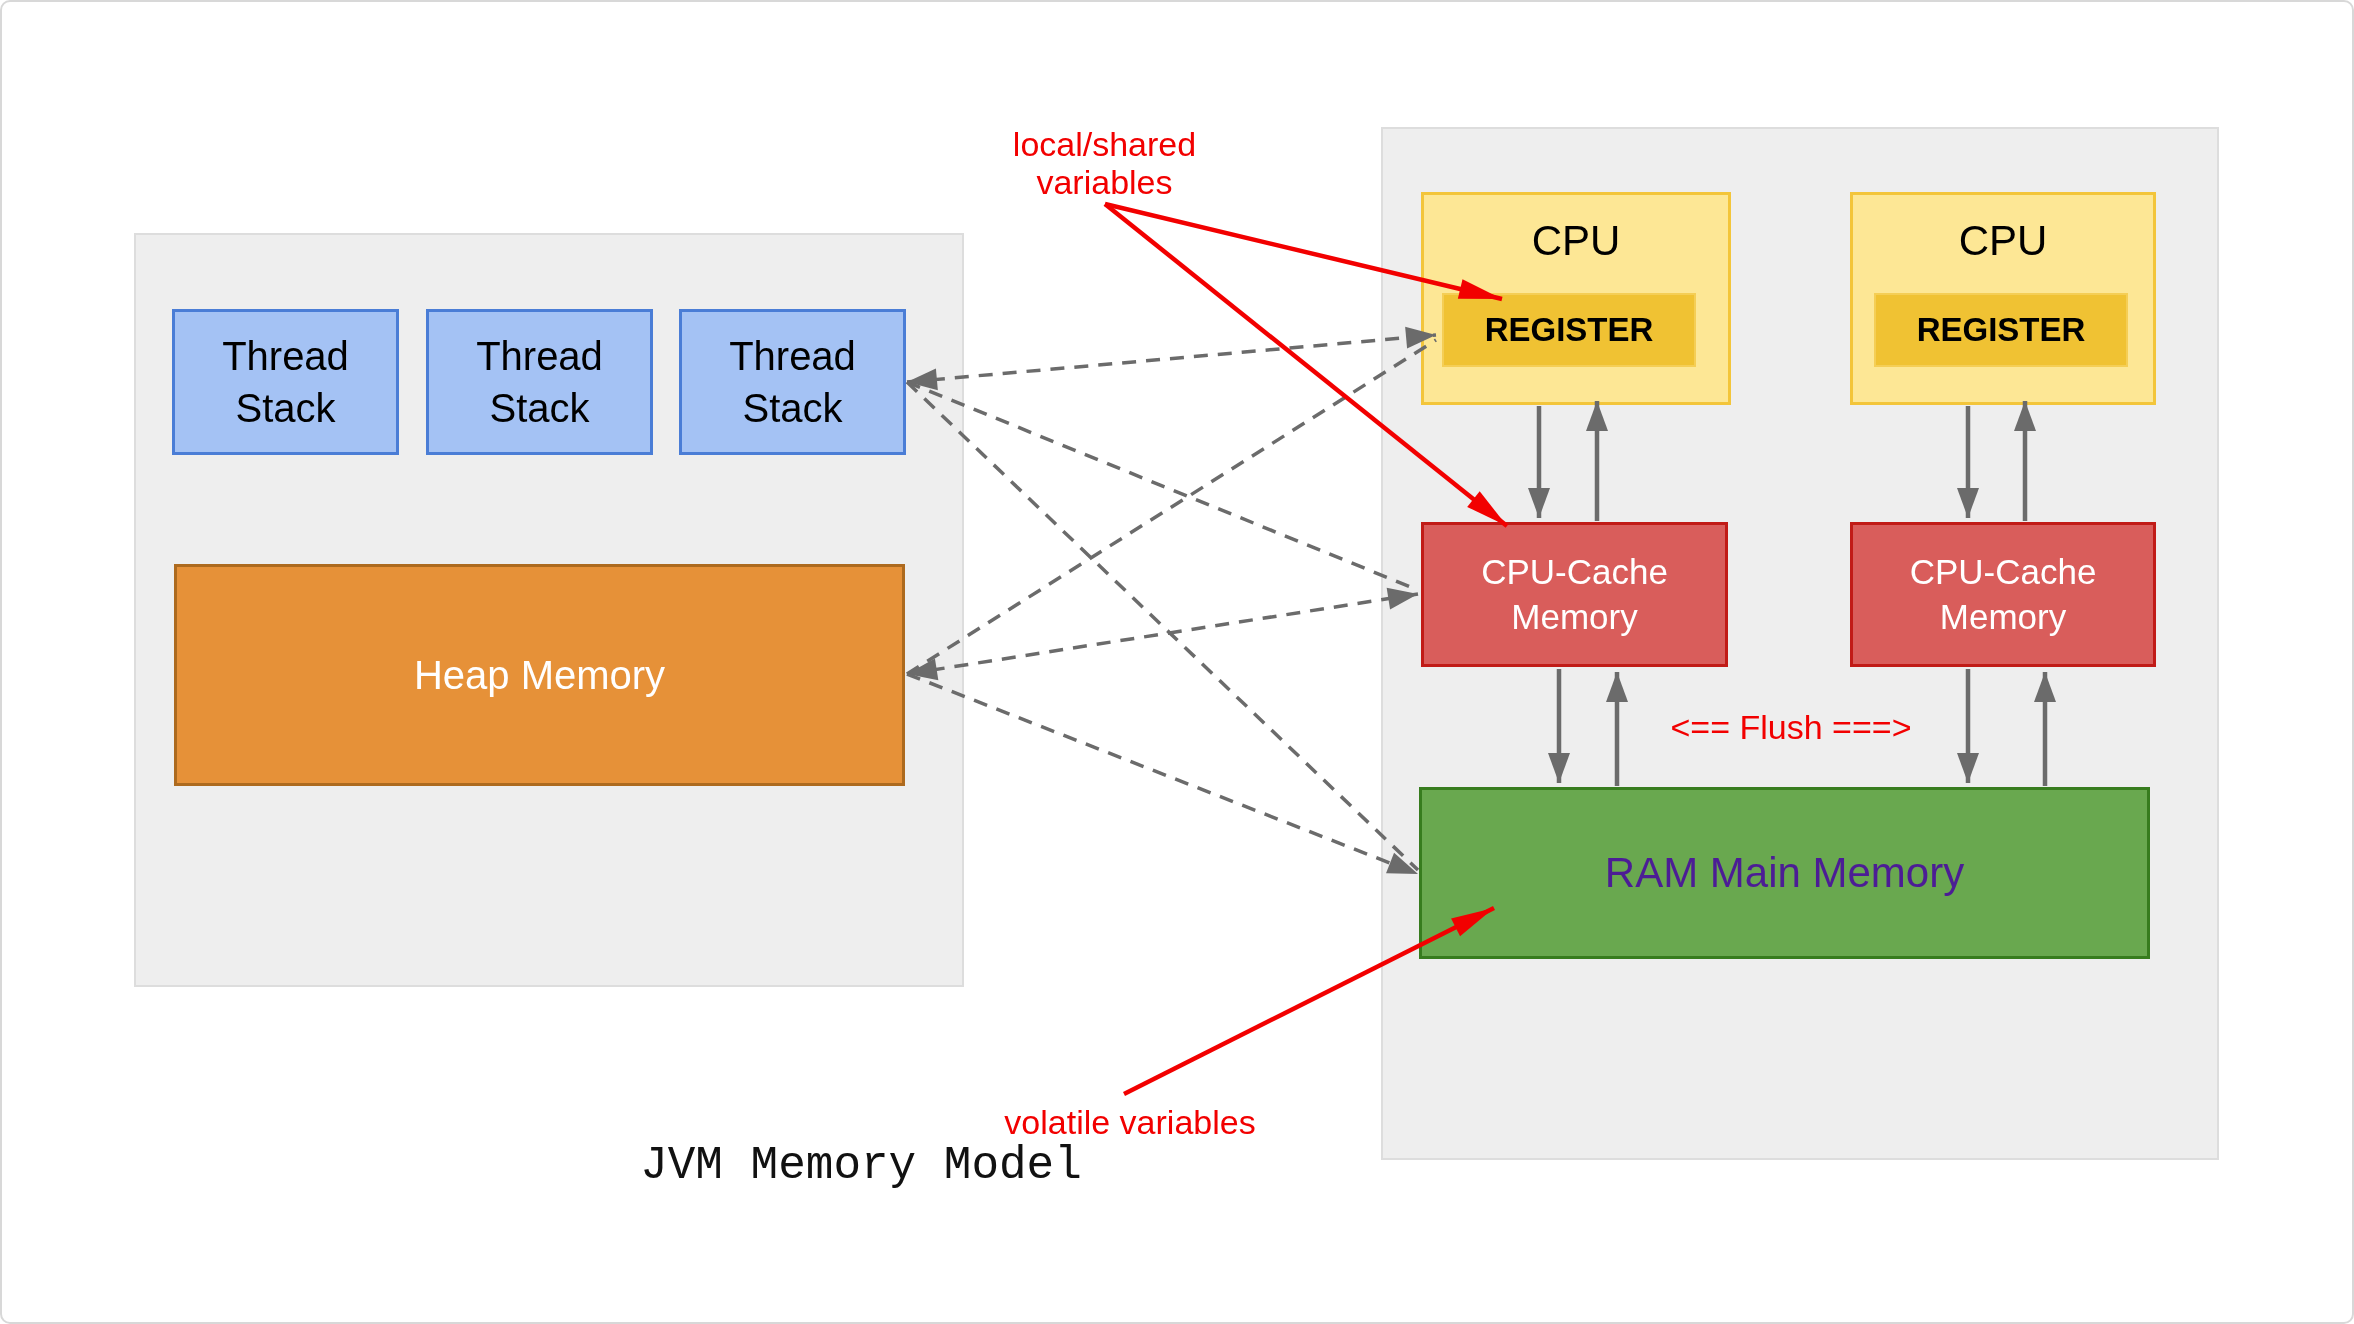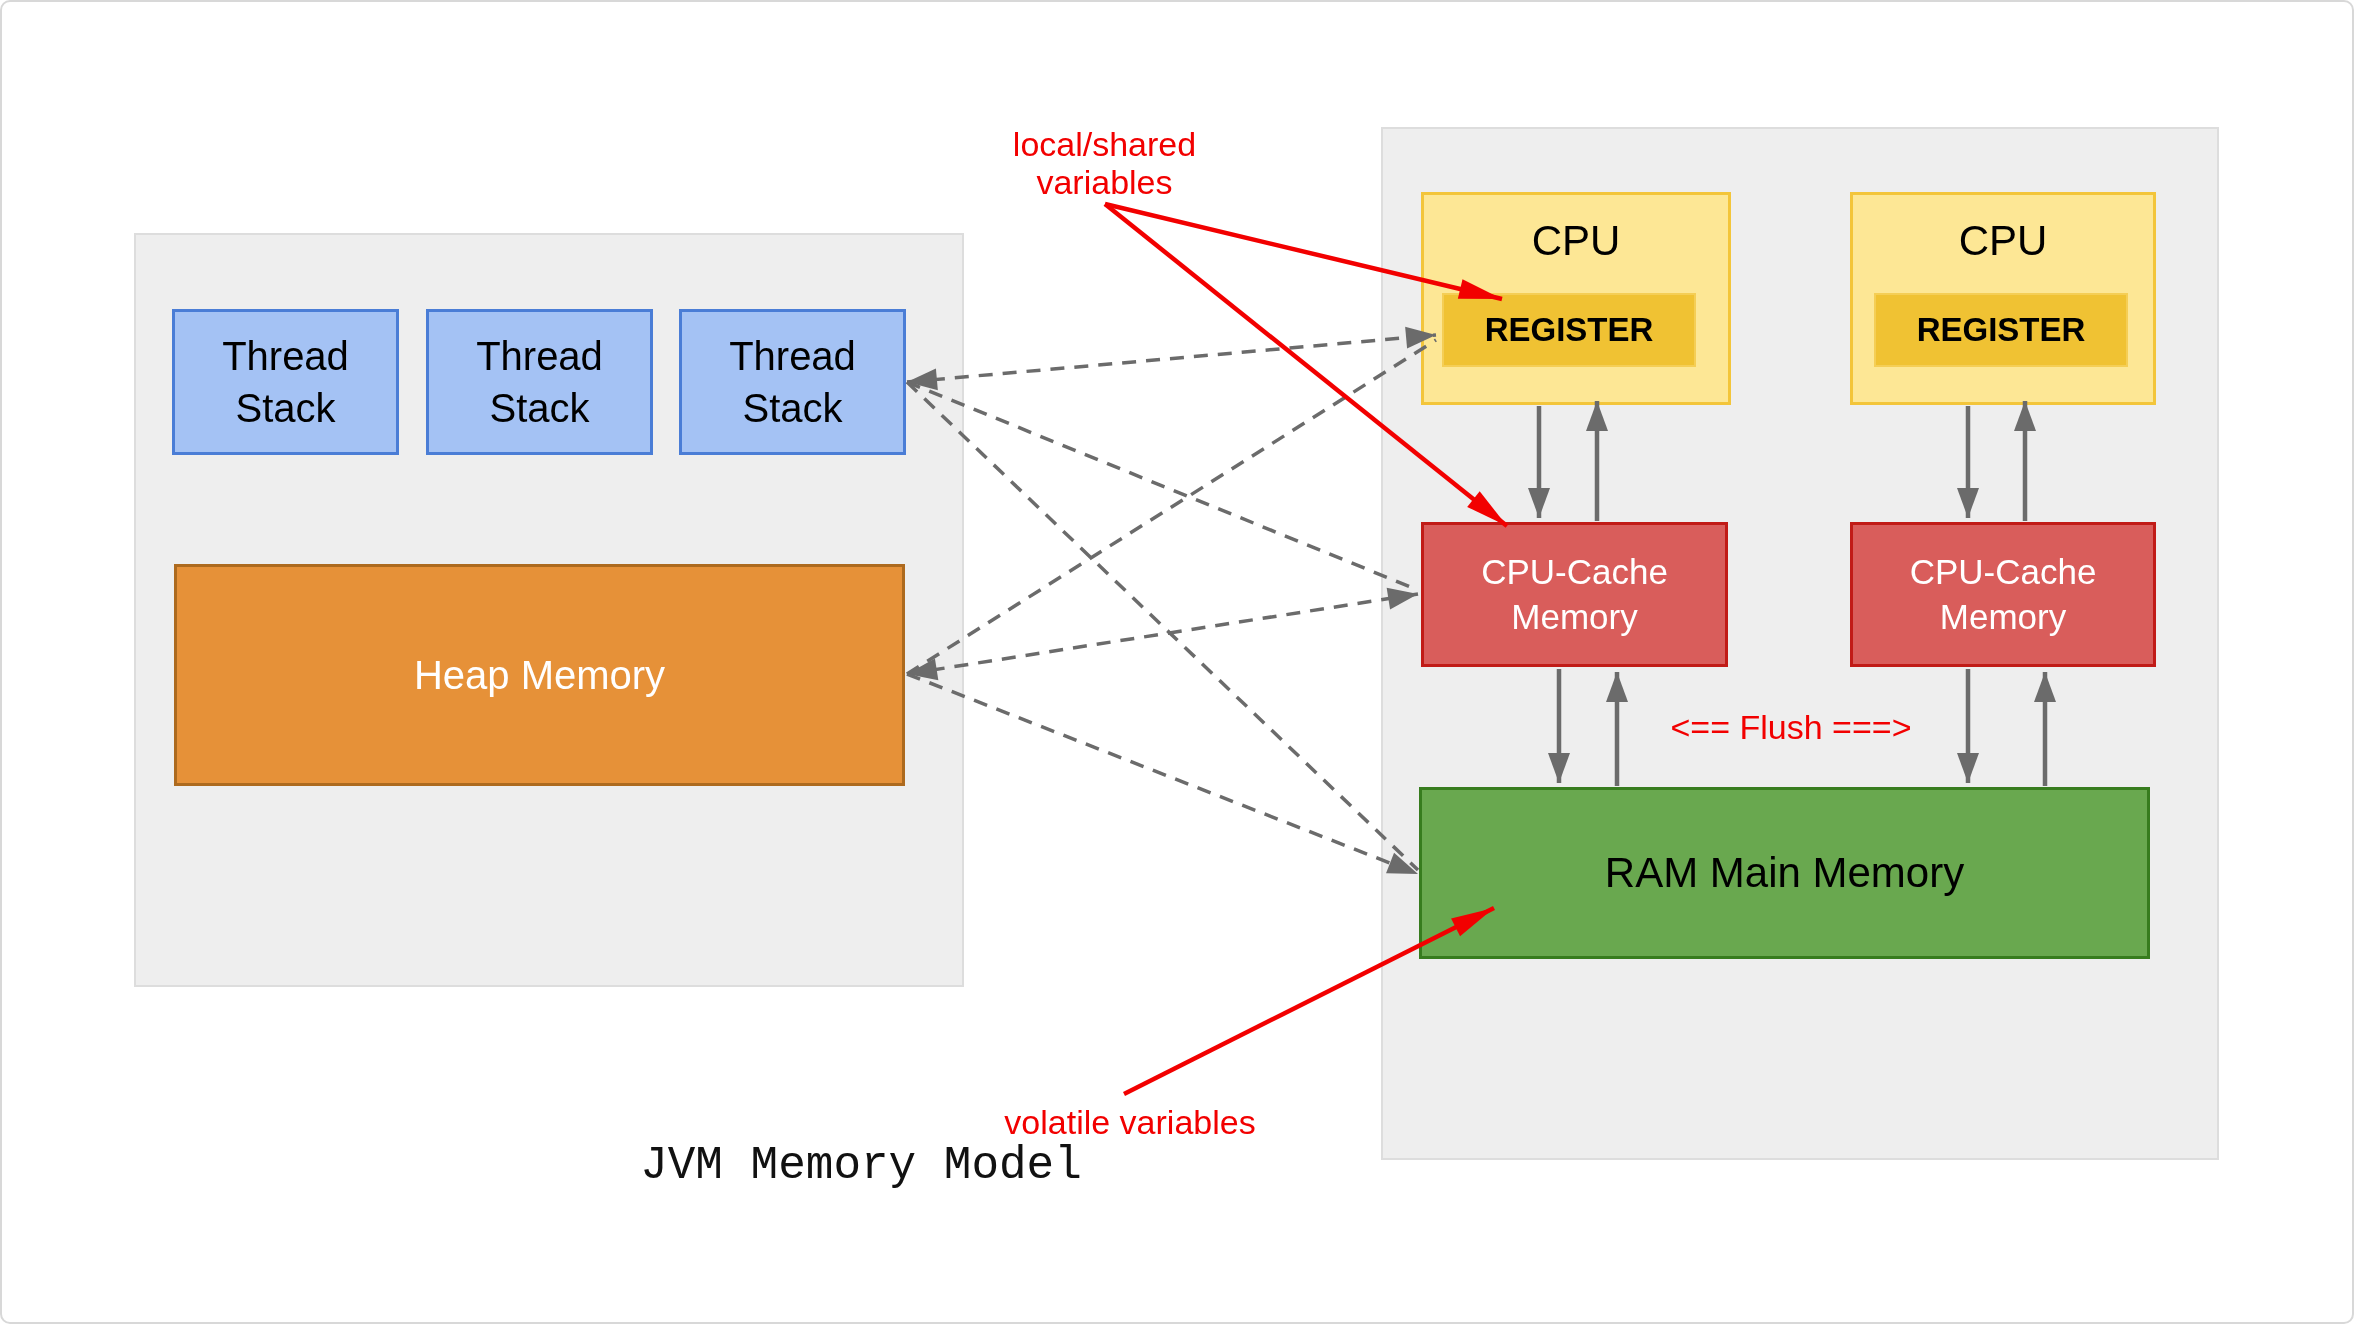--- a/index.html
+++ b/index.html
@@ -75,21 +75,21 @@
     border:3px solid var(--color-cache_border,#c11b17);
     color:#ffffff;font-size:35px;line-height:1.26;
     padding:0 55px;
   }
   .cache1{left:1419px;} .cache2{left:1848px;width:306px;}
 
   .ram{
     left:1417px;top:785px;width:731px;height:172px;
     background:var(--color-ram_fill,#69a84f);
     border:3px solid var(--color-ram_border,#377c1e);
-    color:#000000;font-size:42px;
+    color:#4c1d95;font-size:42px;
   }
 
   .jvm-title{left:425px;top:905px;width:600px;}
 
   .red-note{
     position:absolute;
     color:var(--color-annotation_red,#f20000);
     font-size:34px;line-height:38px;
     text-align:center;
     z-index:6;

